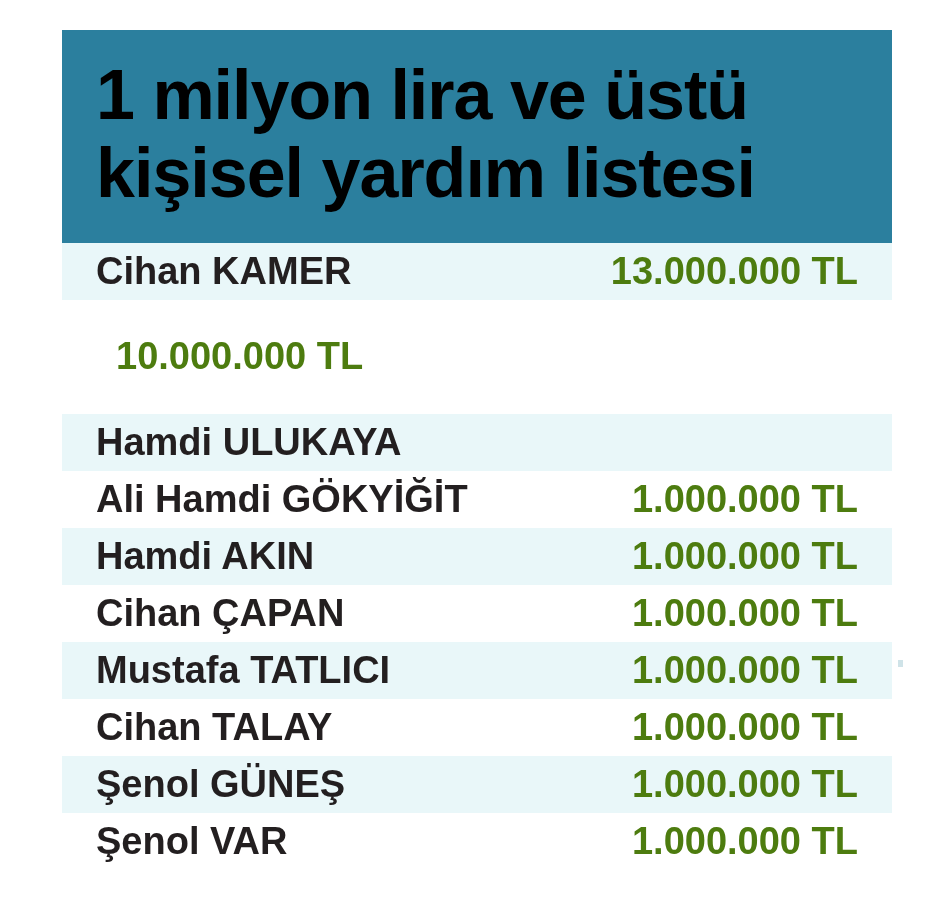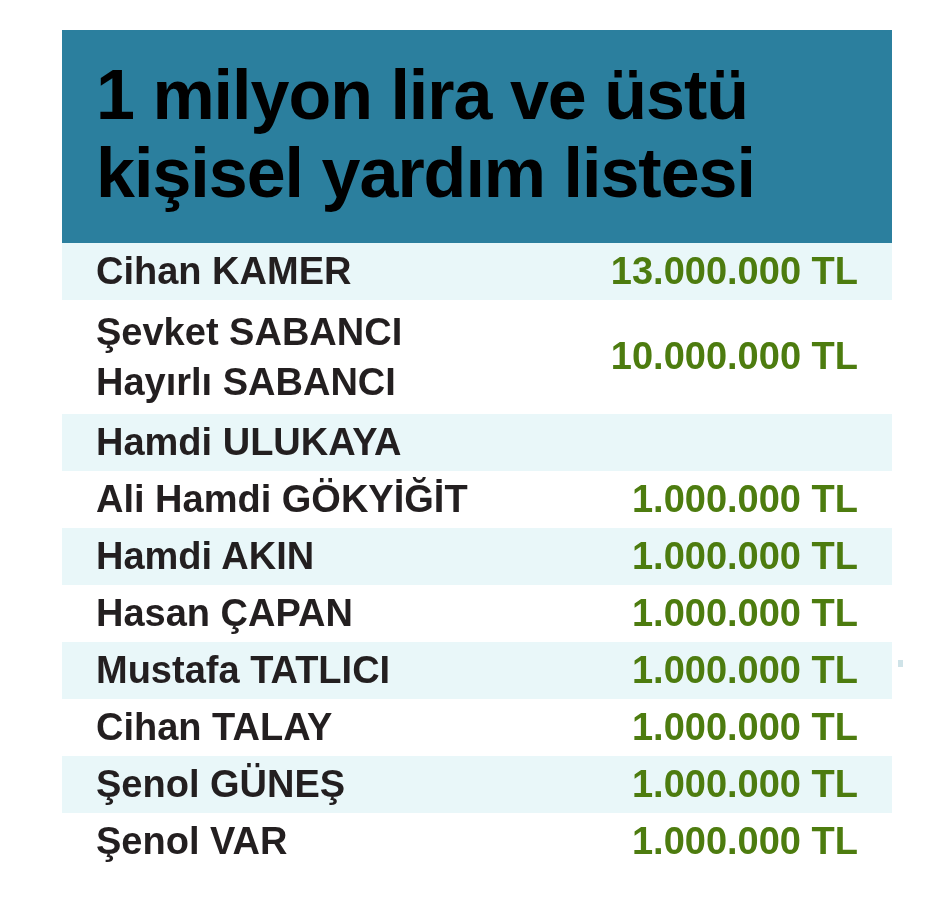--- a/index.html
+++ b/index.html
@@ -94,41 +94,39 @@
   </div>
 
   <div class="rows">
 
     <div class="row alt">
       <div class="name">Cihan KAMER</div>
       <div class="amount">13.000.000 TL</div>
     </div>
 
     <div class="row plain tall">
-      <div class="name">Şevket SABANCI
-Hayırlı SABANCI</div>
       <div class="amount">10.000.000 TL</div>
     </div>
 
     <div class="row alt">
       <div class="name">Hamdi ULUKAYA</div>
     </div>
 
     <div class="row plain">
       <div class="name">Ali Hamdi GÖKYİĞİT</div>
       <div class="amount">1.000.000 TL</div>
     </div>
 
     <div class="row alt">
       <div class="name">Hamdi AKIN</div>
       <div class="amount">1.000.000 TL</div>
     </div>
 
     <div class="row plain">
-      <div class="name">Hasan ÇAPAN</div>
+      <div class="name">Cihan ÇAPAN</div>
       <div class="amount">1.000.000 TL</div>
     </div>
 
     <div class="row alt">
       <div class="name">Mustafa TATLICI</div>
       <div class="amount">1.000.000 TL</div>
     </div>
 
     <div class="row plain">
       <div class="name">Cihan TALAY</div>

